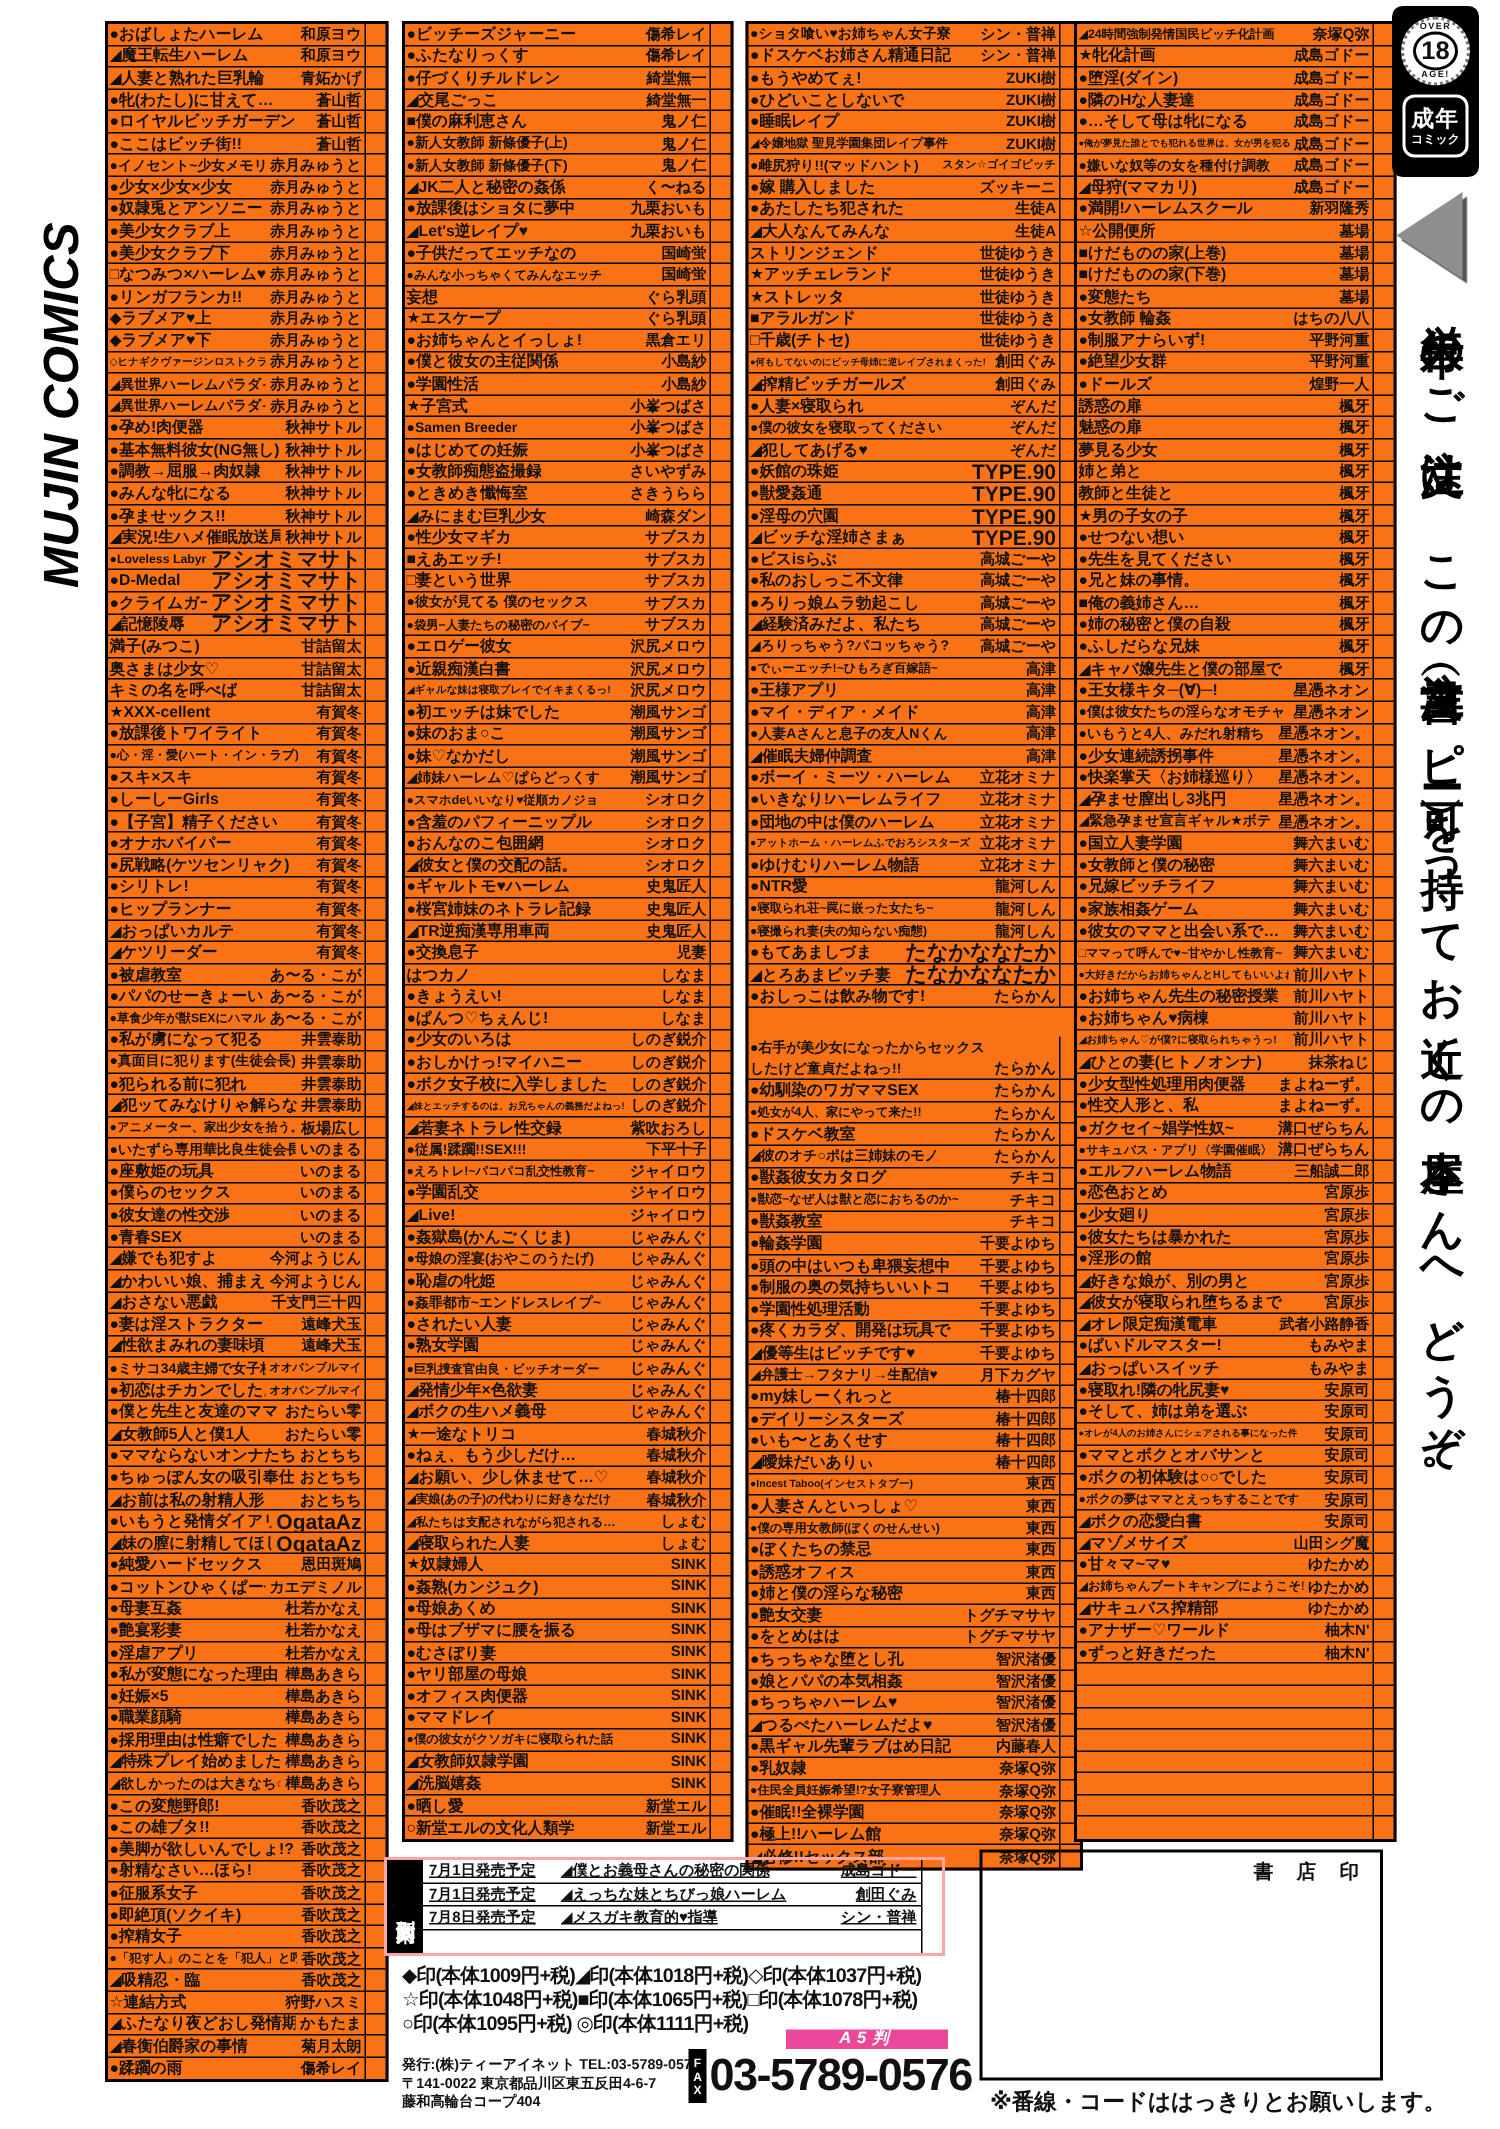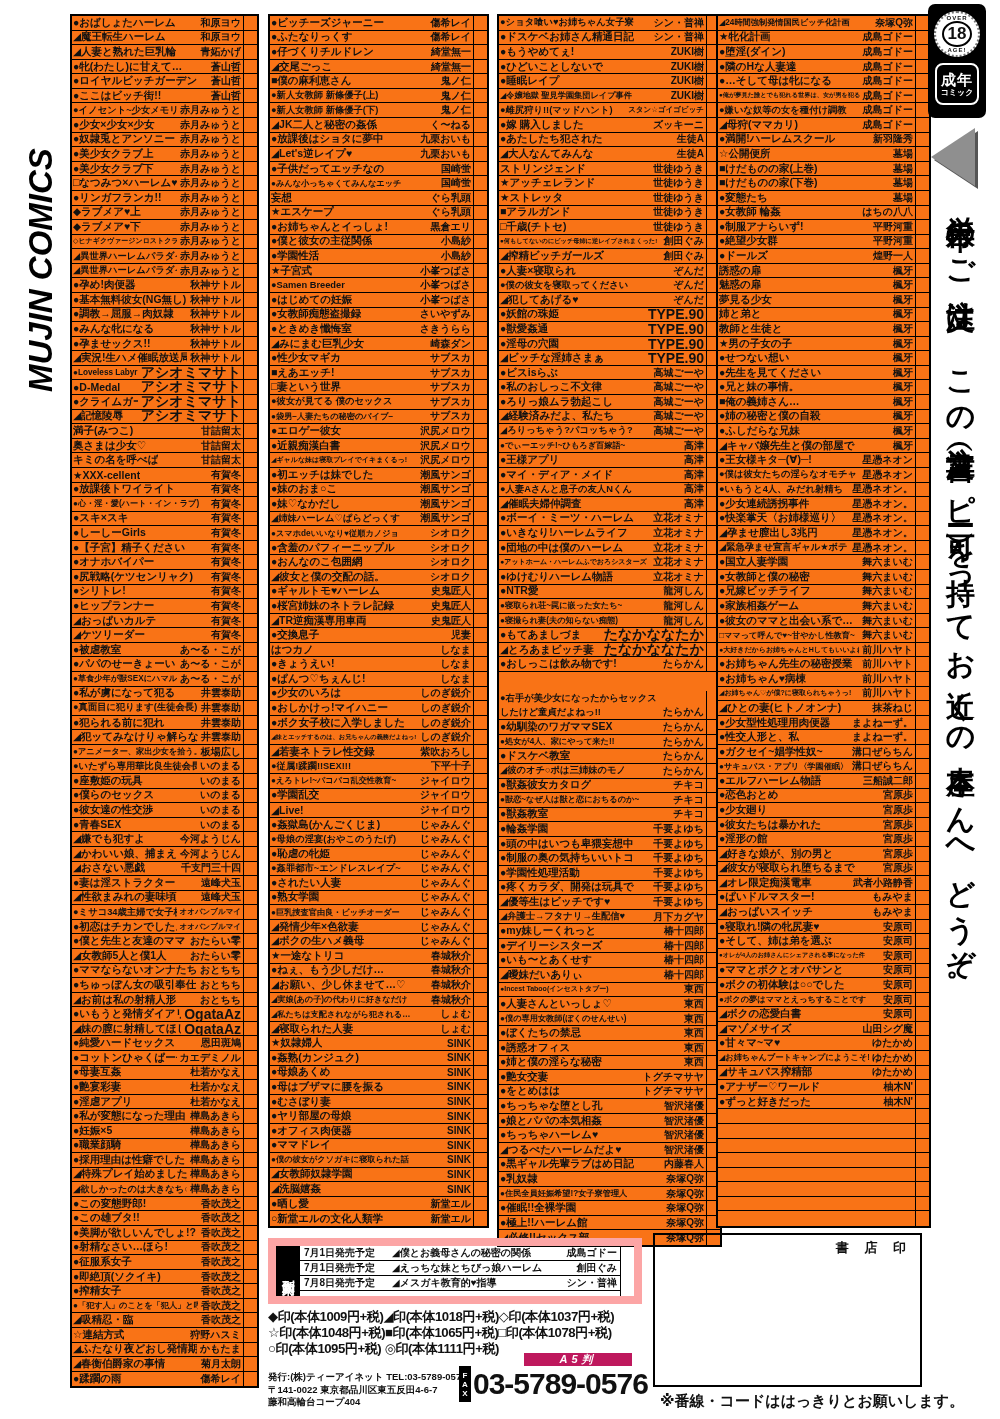--- a/index.html
+++ b/index.html
@@ -27,40 +27,40 @@
   .row.h2 .cell{align-items:flex-start;}
   .t{font-weight:700;white-space:nowrap;flex:0 1 auto;min-width:0;overflow:hidden;}
   .row.h2 .t{white-space:normal;line-height:14.2px;}
   .a{font-weight:700;white-space:nowrap;margin-left:3px;}
   .row.h2 .a{align-self:flex-end;}
   .box{width:13px;border-left:1px solid #000;flex:0 0 auto;}
   .f105{font-size:10.5px}.f93{font-size:9.3px}.f82{font-size:8.2px}.f70{font-size:7px}.f60{font-size:6.2px}
   .af10{font-size:10px}.af85{font-size:14px}.af75{font-size:7.5px}
   
   .newbox{
-    position:absolute;left:268px;top:1238px;width:374px;height:66px;
-    border:8px solid #fca5a5;box-sizing:border-box;display:flex;
+    position:absolute;left:256px;top:1238px;width:374px;height:66px;
+    border:2px solid #fca5a5;box-sizing:border-box;display:flex;text-decoration:underline;
   }
   .newbox .label{
     width:24px;background:#000;color:#fff;writing-mode:vertical-rl;
     text-orientation:upright;font-size:13px;font-weight:700;
     display:flex;align-items:center;justify-content:center;letter-spacing:1px;
   }
   .newbox .nrows{flex:1;display:flex;flex-direction:column;}
   .nrow{display:flex;height:15.5px;border-bottom:1px solid #000;align-items:center;box-sizing:border-box;}
   .nrow:last-child{border-bottom:none;}
   .nrow .nd{width:88px;font-size:10px;font-weight:700;padding-left:4px;}
   .nrow .nt{flex:1;font-size:10px;font-weight:700;white-space:nowrap;overflow:hidden;}
   .nrow .na{font-size:10px;font-weight:700;padding-right:3px;}
   .newbox .nboxcol{width:13px;border-left:1px solid #000;}
   
   .legend{position:absolute;left:268px;top:1309px;width:385px;}
   .legend div{font-size:13.2px;font-weight:700;line-height:16.2px;white-space:nowrap;letter-spacing:-0.5px;}
   .a5bar{
-    position:absolute;left:524px;top:1353px;width:108px;height:13px;background:#be185d;
+    position:absolute;left:524px;top:1353px;width:108px;height:13px;background:#ec4899;
     color:#fff;font-size:11px;font-weight:900;font-style:italic;text-align:center;line-height:13px;letter-spacing:4px;
   }
   .pub{position:absolute;left:268px;top:1371px;width:200px;}
   .pub div{font-size:9.5px;font-weight:700;line-height:12.5px;white-space:nowrap;}
   .faxwrap{position:absolute;left:459px;top:1366px;display:flex;align-items:center;}
   .faxchip{
     width:12px;height:36px;background:#000;color:#fff;writing-mode:vertical-rl;text-orientation:upright;
     font-size:8px;font-weight:700;display:flex;align-items:center;justify-content:center;margin-right:2px;
   }
   .faxnum{font-size:30px;font-weight:900;letter-spacing:-1px;white-space:nowrap;}

